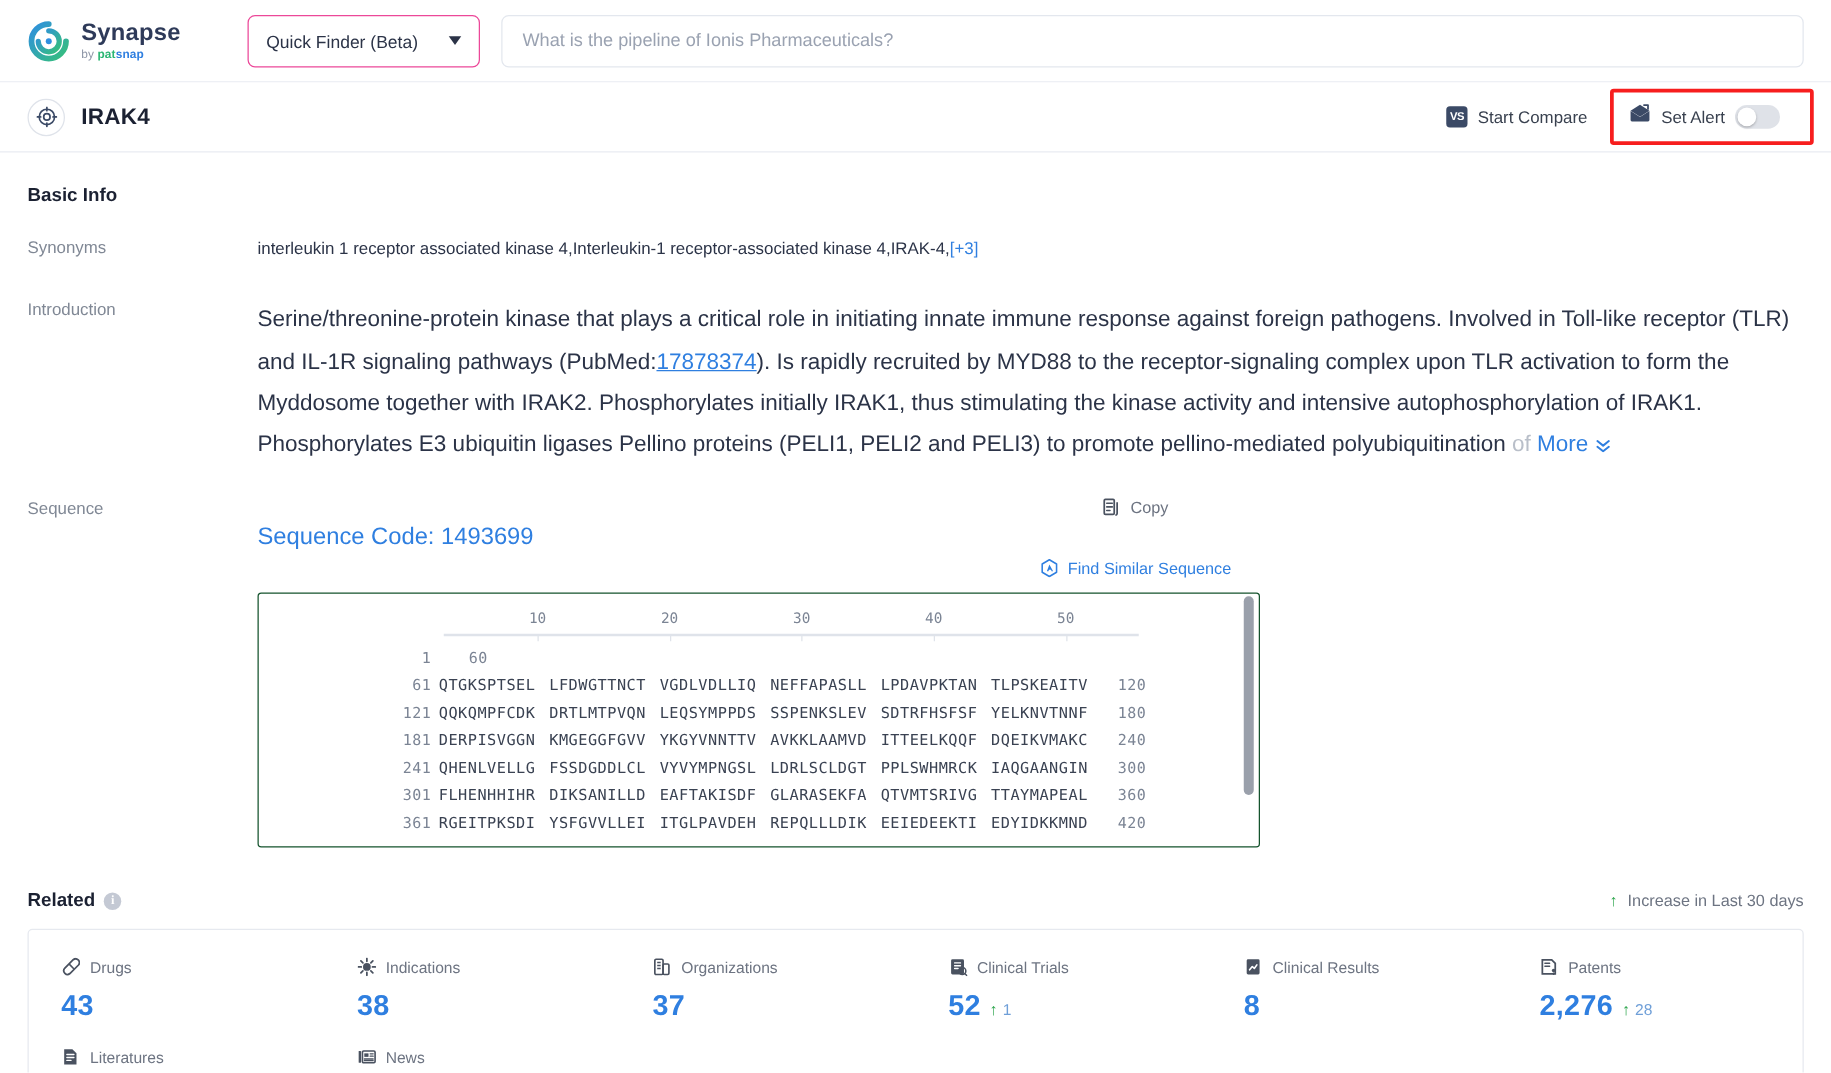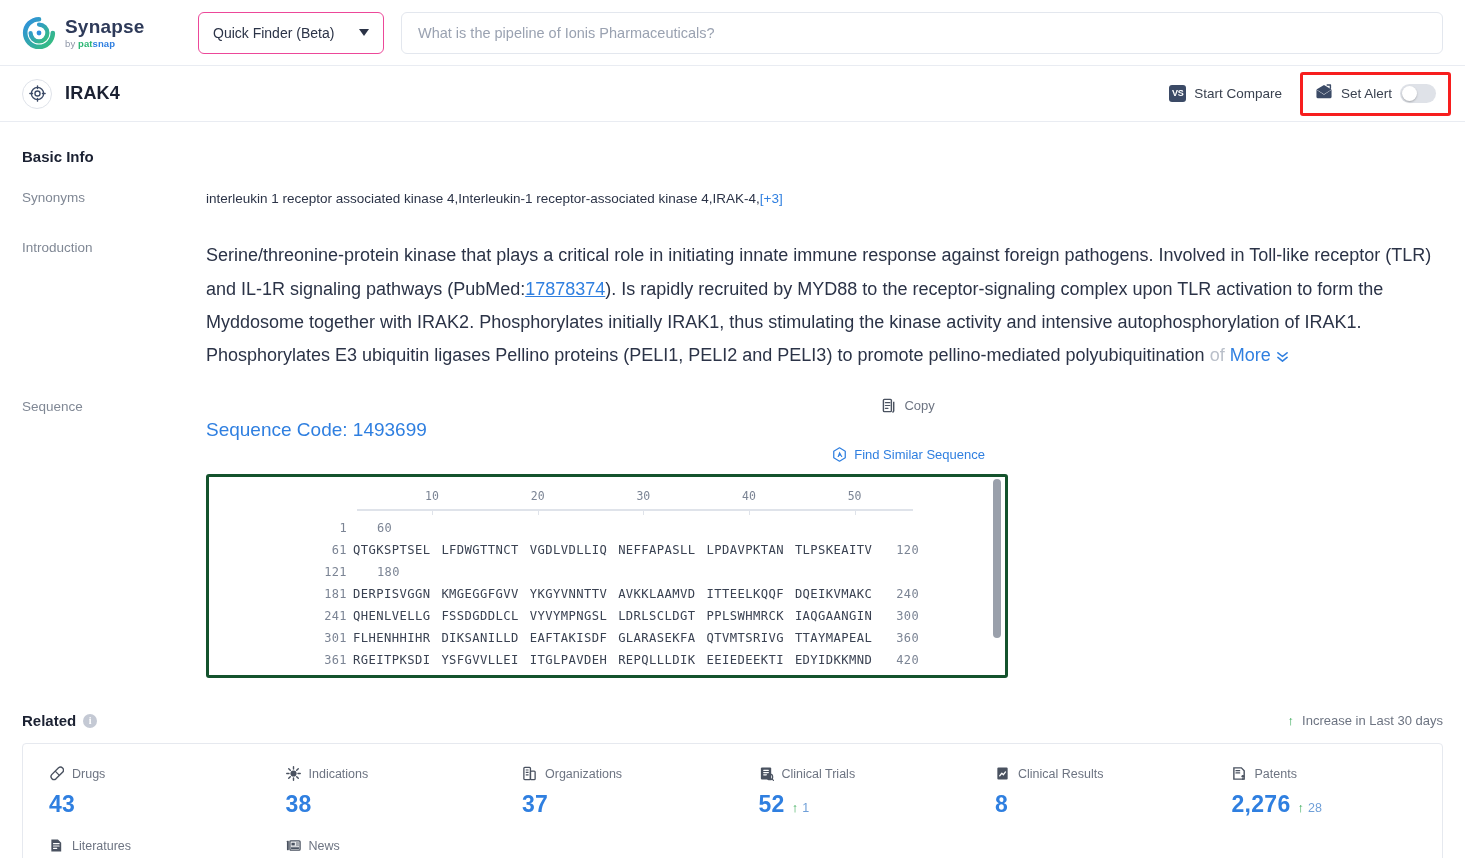--- a/index.html
+++ b/index.html
@@ -80,21 +80,21 @@
   .vs-icon {
     width: 17px; height: 17px; border-radius: 3px; background: #3b4a66;
     color: #fff; font-size: 9px; font-weight: 700; line-height: 17px;
     text-align: center; letter-spacing: -.3px;
   }
 
   .alert-box {
     margin-left: 18px;
     border: 3px solid #f71e1e;
     border-radius: 3px;
-    padding: 9px 12px 9px 12px;
+    padding: 9px 24px 9px 12px;
     display: flex; align-items: center; gap: 8px;
     cursor: pointer;
   }
   .alert-label { font-size: 13.5px; color: #39414f; }
   .toggle {
     width: 36px; height: 19px; border-radius: 10px; background: #dfe2e8;
     position: relative; flex: 0 0 36px;
   }
   .toggle::after {
     content: ""; position: absolute; top: 2px; left: 2px;
@@ -125,21 +125,21 @@
   .seq-head { display: flex; align-items: center; }
   .seq-code { color: #2f7fe0; font-size: 19px; cursor: pointer; }
   .seq-tools { margin-left: auto; display: flex; align-items: center; gap: 34px; padding-right: 458px; flex-direction: column; }
   .seq-tool { display: flex; align-items: center; gap: 7px; font-size: 13px; cursor: pointer; }
   .seq-tool.copy { color: #6d7482; }
   .seq-tool.find { color: #2f7fe0; }
 
   .seq-box {
     margin-top: 12px;
     width: 802px; height: 204px;
-    border: 3px solid #14532d;
+    border: 1px solid #14532d;
     border-radius: 3px;
     background: #fff;
     position: relative;
     overflow: hidden;
     font-family: "DejaVu Sans Mono", monospace;
   }
   .seq-inner { padding: 10px 0 0 0; }
   .ruler { position: relative; height: 30px; margin-left: 148px; width: 556px; }
   .ruler .tick-label {
     position: absolute; top: 2px; font-size: 11.5px; color: #7b8494;
@@ -333,20 +333,28 @@
                   <span>LFDWGTTNCT</span>
                   <span>VGDLVDLLIQ</span>
                   <span>NEFFAPASLL</span>
                   <span>LPDAVPKTAN</span>
                   <span>TLPSKEAITV</span>
                 </span>
                 <span class="seq-num-r">120</span>
               </div>
               <div class="seq-line">
                 <span class="seq-num-l">121</span>
+                <span class="seq-chunks">
+                  <span>QQKQMPFCDK</span>
+                  <span>DRTLMTPVQN</span>
+                  <span>LEQSYMPPDS</span>
+                  <span>SSPENKSLEV</span>
+                  <span>SDTRFHSFSF</span>
+                  <span>YELKNVTNNF</span>
+                </span>
                 <span class="seq-num-r">180</span>
               </div>
               <div class="seq-line">
                 <span class="seq-num-l">181</span>
                 <span class="seq-chunks">
                   <span>DERPISVGGN</span>
                   <span>KMGEGGFGVV</span>
                   <span>YKGYVNNTTV</span>
                   <span>AVKKLAAMVD</span>
                   <span>ITTEELKQQF</span>

